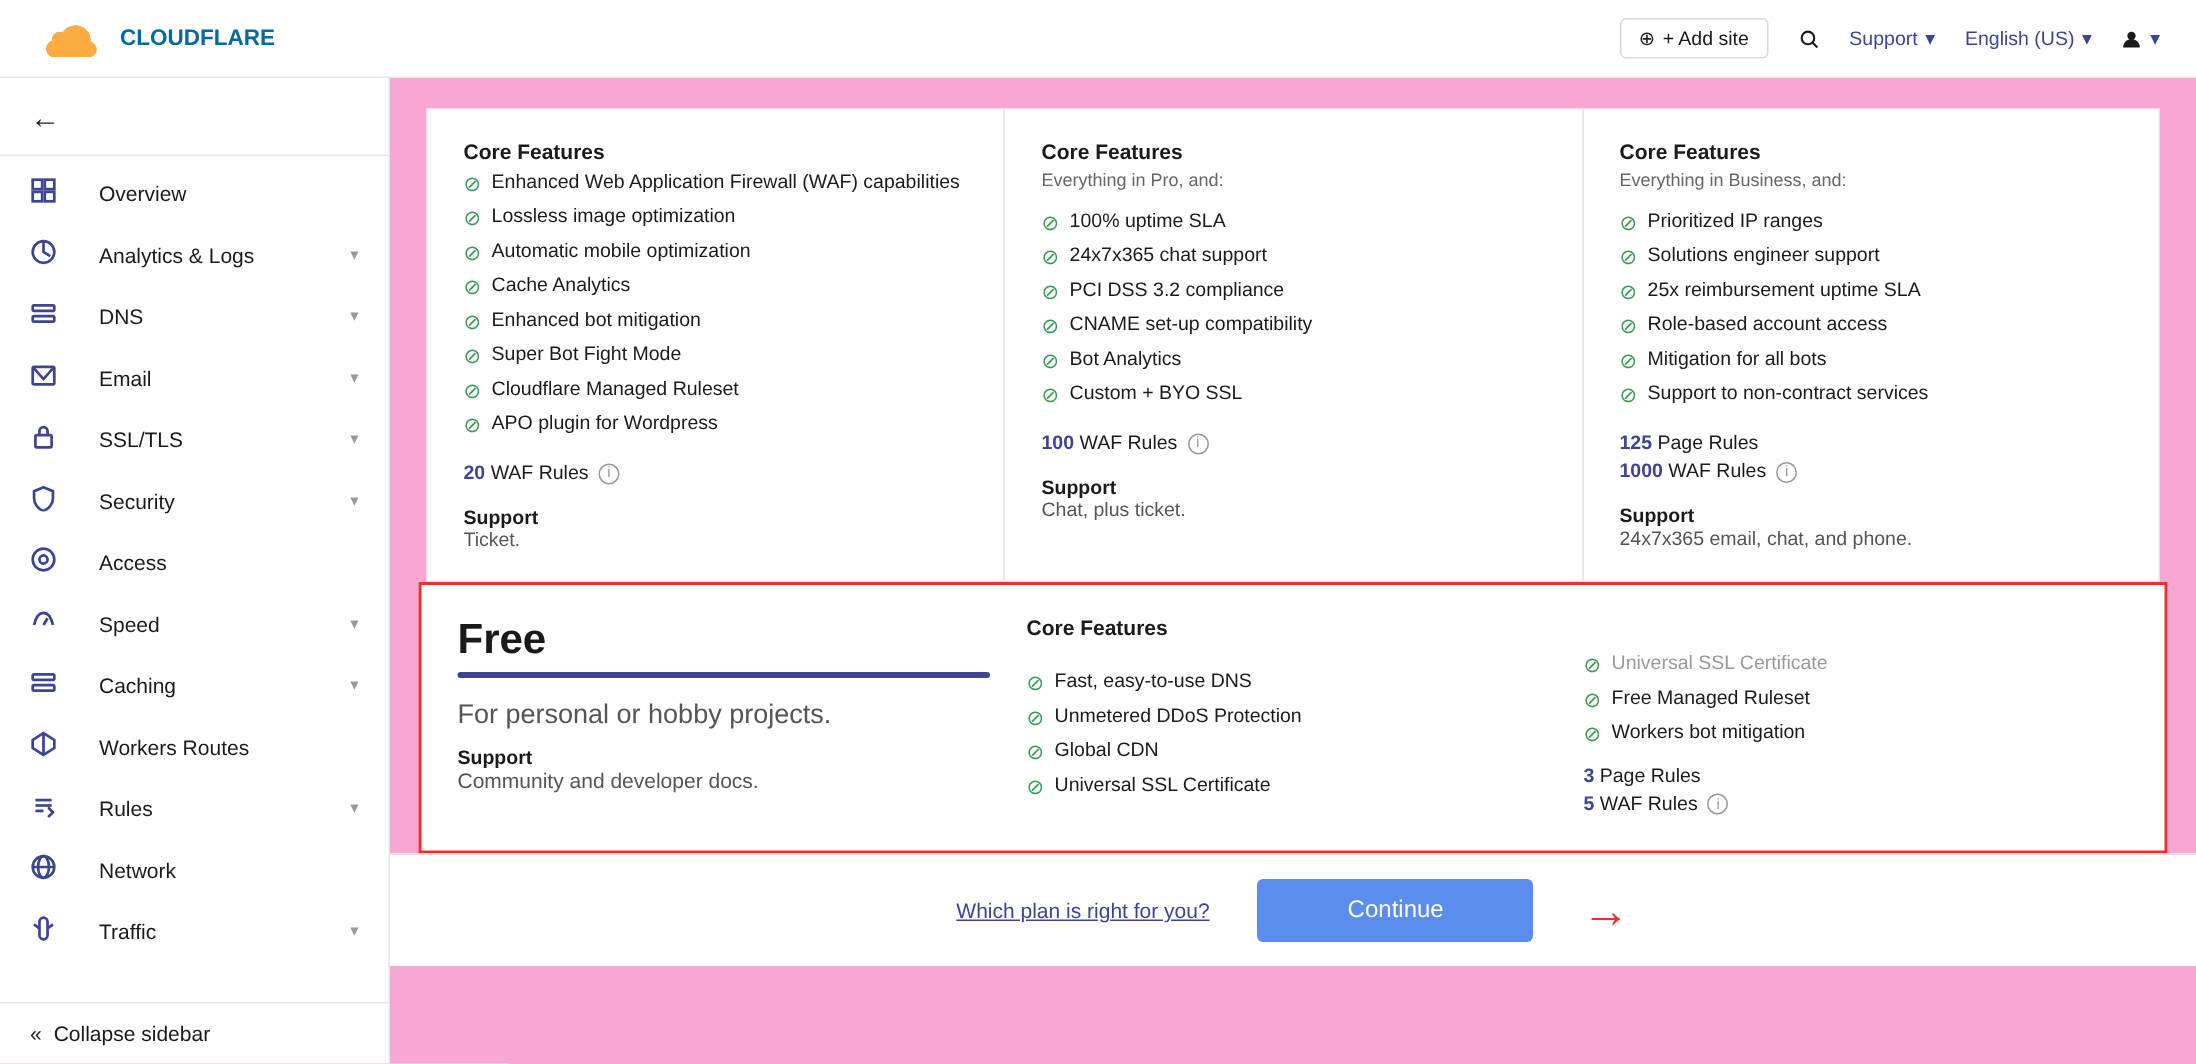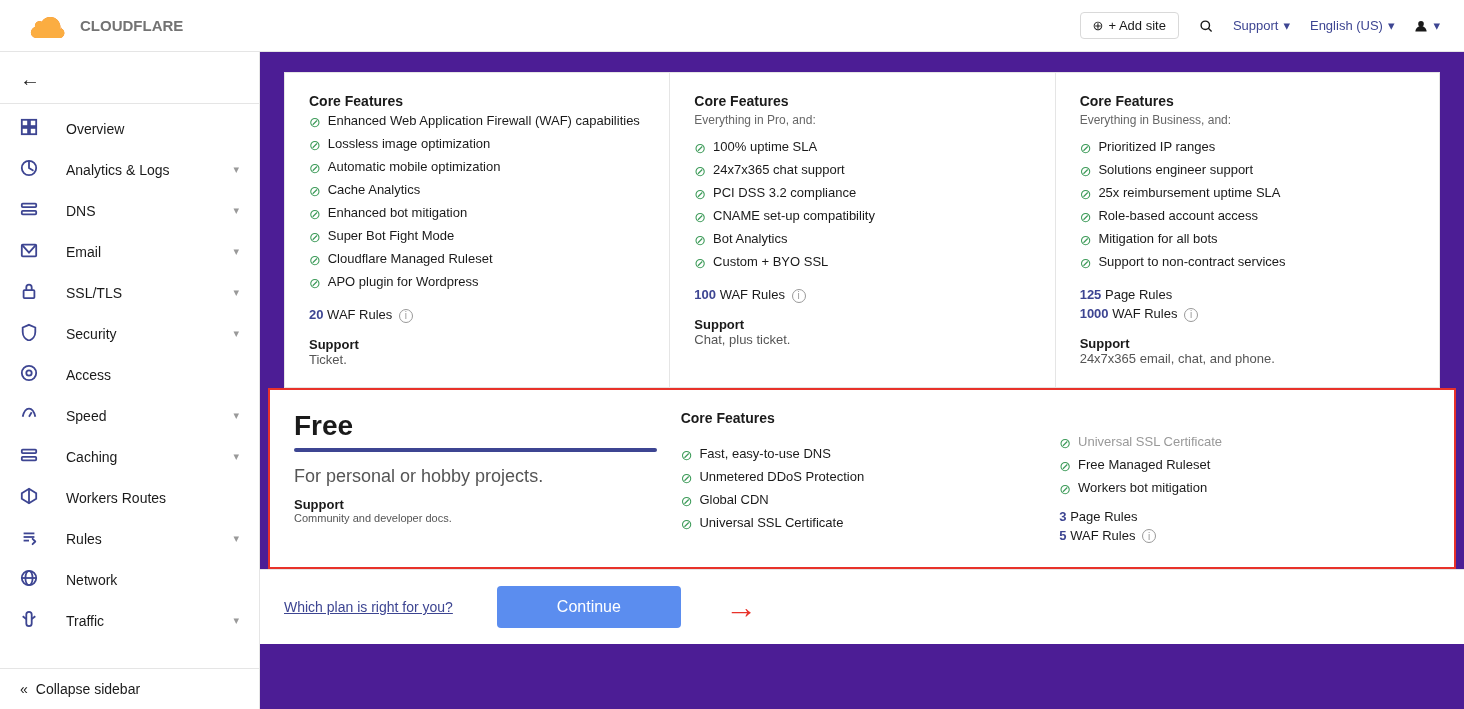--- a/index.html
+++ b/index.html
@@ -5,21 +5,21 @@
     * { box-sizing: border-box; margin: 0; padding: 0; }
     body { font-family: -apple-system, BlinkMacSystemFont, 'Segoe UI', Arial, sans-serif; font-size: 14px; color: #1a1a1a; background: #f6f6f6; }
 
     
     .topnav {
       display: flex; align-items: center; justify-content: flex-end;
       background: #fff; border-bottom: 1px solid #e5e5e5;
       padding: 0 24px; height: 52px; gap: 20px;
     }
     .topnav-left { margin-right: auto; }
-    .cloudflare-logo { display: flex; align-items: center; gap: 8px; font-weight: 700; font-size: 15px; color: #737373; }
+    .cloudflare-logo { display: flex; align-items: center; gap: 8px; font-weight: 700; font-size: 15px; color: #0369a1; }
     .cf-cloud { width: 48px; height: 28px; }
     .topnav-btn {
       display: flex; align-items: center; gap: 5px;
       background: none; border: none; cursor: pointer;
       font-size: 13px; color: #3d4592; font-weight: 500;
     }
     .topnav-btn svg { width: 14px; height: 14px; }
     .add-site-btn {
       display: flex; align-items: center; gap: 5px;
       border: 1px solid #d9d9d9; padding: 5px 12px; border-radius: 4px;
@@ -46,21 +46,21 @@
     .sidebar-item {
       display: flex; align-items: center; gap: 28px;
       padding: 10px 20px; cursor: pointer;
       color: #1a1a1a; font-size: 14px; text-decoration: none;
     }
     .sidebar-item .icon { color: #3d4592; width: 18px; text-align: center; }
     .sidebar-item .chevron { margin-left: auto; color: #999; font-size: 11px; }
 
     
     .main {
-      flex: 1; overflow-y: auto; background: #4c1d95;
+      flex: 1; overflow-y: auto; background: #f9a8d4;
       padding: 0;
     }
     .plan-grid {
       display: grid;
       grid-template-columns: 1fr 1fr 1fr;
       gap: 0;
       padding: 20px 24px 0;
     }
     .plan-card {
       background: #fff; border: 1px solid #e5e5e5;
@@ -86,38 +86,38 @@
       border: 1px solid #999; color: #999; font-size: 10px; cursor: pointer;
       vertical-align: middle; margin-left: 3px;
     }
 
     .support-section { margin-top: 14px; }
     .support-title { font-weight: 600; font-size: 13px; }
     .support-text { font-size: 13px; color: #555; }
 
     
     .free-section {
-      margin: 0 8px; border: 2px solid #e8322a;
+      margin: 0 19px; border: 2px solid #e8322a;
       display: grid; grid-template-columns: 1fr 1fr 1fr;
       background: #fff; padding: 20px 24px; gap: 0;
     }
     .free-left { padding-right: 16px; }
     .free-title { font-size: 28px; font-weight: 700; margin-bottom: 6px; }
     .free-bar { height: 4px; background: #3d4592; border-radius: 2px; width: 100%; margin-bottom: 14px; }
     .free-desc { font-size: 18px; color: #555; margin-bottom: 10px; }
     .free-support-title { font-weight: 600; font-size: 13px; }
-    .free-support-text { font-size: 11px; color: #555; }
+    .free-support-text { font-size: 14px; color: #555; }
 
     .free-mid { padding: 0 8px; }
     .free-right { padding-left: 8px; }
 
     
     .bottom-bar {
-      display: flex; align-items: center; justify-content: flex-start;
-      gap: 44px; padding: 16px 24px;
+      display: flex; align-items: center; justify-content: center;
+      gap: 32px; padding: 16px 24px;
       background: #fff; border-top: 1px solid #e5e5e5;
       position: sticky; bottom: 0;
     }
     .which-plan-link {
       color: #3d4592; text-decoration: underline; cursor: pointer;
       font-size: 14px; background: none; border: none;
     }
     .continue-btn {
       background: #5b8def; color: #fff;
       border: none; border-radius: 4px;

